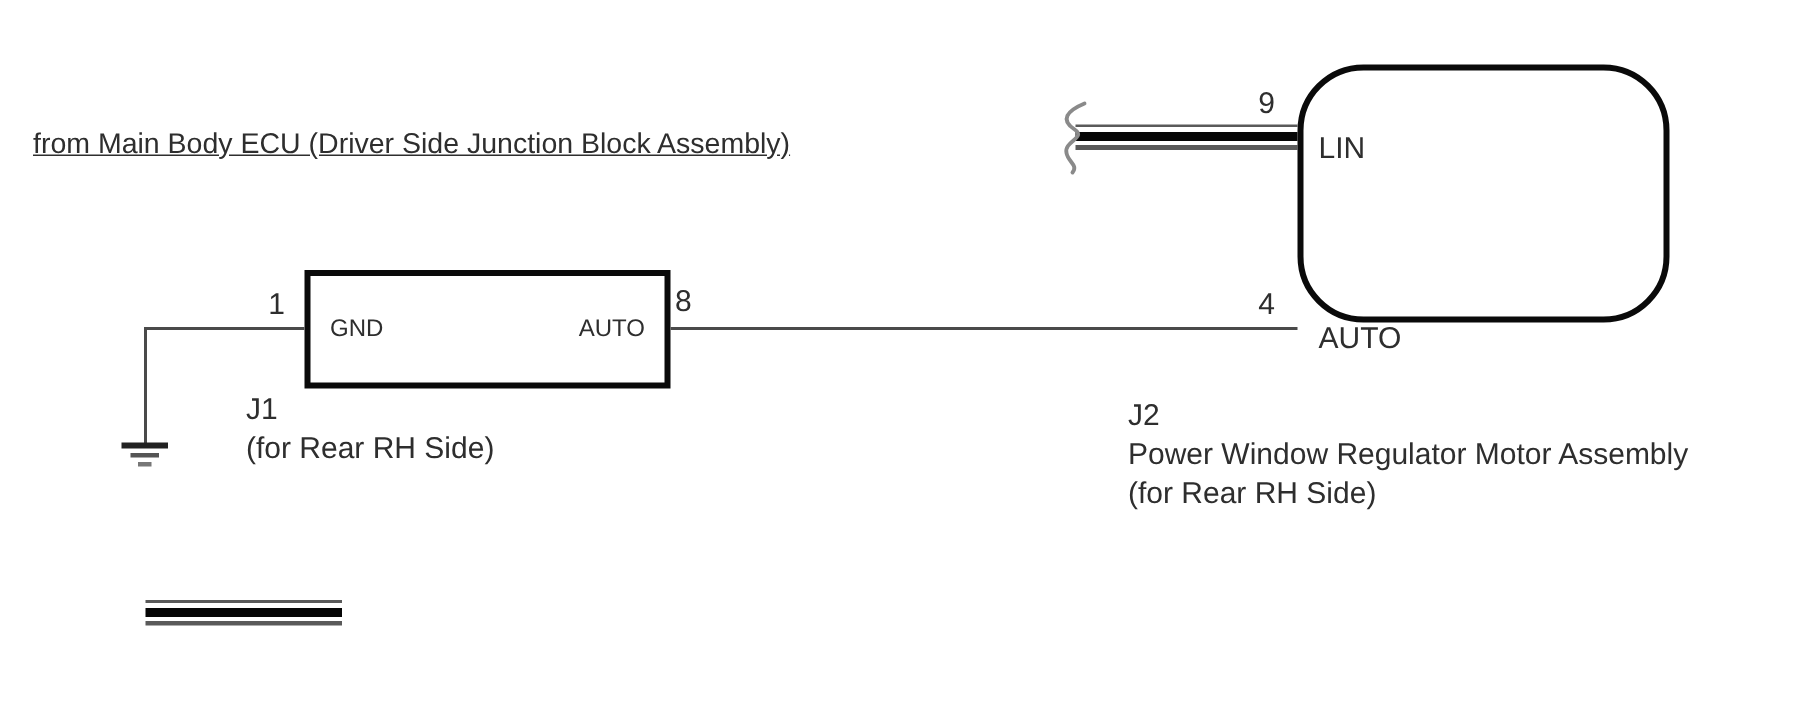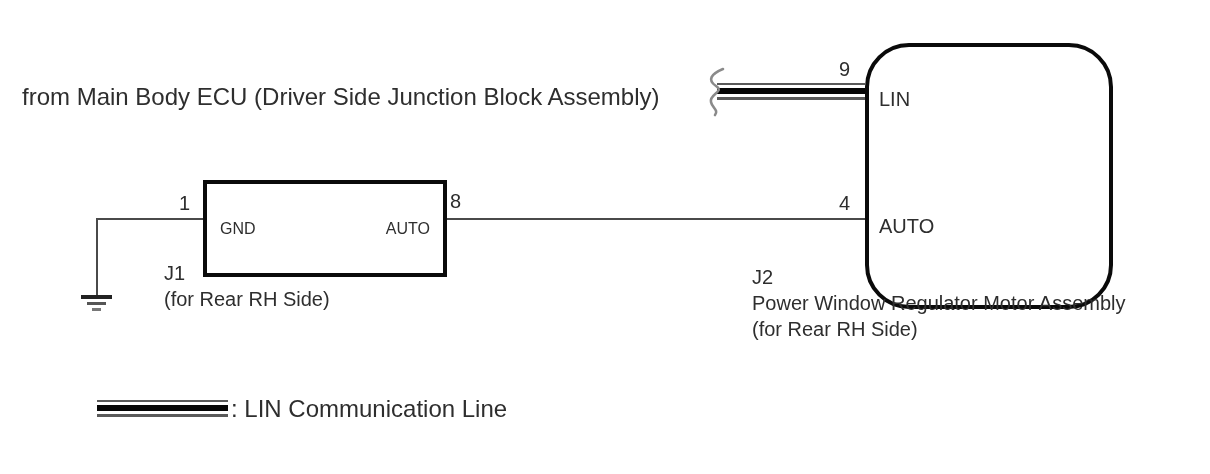--- a/index.html
+++ b/index.html
@@ -11,51 +11,52 @@
   .canvas {
     position: relative;
     width: 1210px;
     height: 474px;
     background: #ffffff;
     overflow: hidden;
     color: #2e2e2e;
   }
   .txt {
     position: absolute;
-    font-size: 24px;
+    font-size: 19px;
     line-height: 26px;
     color: #2e2e2e;
     white-space: nowrap;
+    text-decoration: underline;
   }
   .pin-num {
     position: absolute;
     width: 34px;
     font-size: 20px;
     line-height: 22px;
     text-align: right;
     color: #2e2e2e;
   }
   
   .box {
     position: absolute;
     box-sizing: border-box;
     border: 4px solid #0a0a0a;
     background: #ffffff;
   }
   .j1-box {
     left: 203px; top: 180px;
-    width: 244px; height: 97px;
+    width: 244px; height: 79px;
     display: flex;
     align-items: center;
     justify-content: space-between;
     padding: 0 13px;
   }
   .j2-box {
     left: 865px; top: 43px;
-    width: 248px; height: 266px;
+    width: 248px; height: 172px;
     border-radius: 44px;
   }
   .j2-label {
     position: absolute;
     font-size: 20px;
     line-height: 24px;
     color: #2e2e2e;
     white-space: nowrap;
   }
   
@@ -140,15 +141,14 @@
     <div>(for Rear RH Side)</div>
   </div>
 
   <div class="label-block" style="left:752px; top:264px;">
     <div>J2</div>
     <div>Power Window Regulator Motor Assembly</div>
     <div>(for Rear RH Side)</div>
   </div>
 
   <div class="lin-stripe legend-stripe"></div>
-  <div class="txt" style="left:231px; top:396px;">: LIN Communication Line</div>
 
 </div>
 
 </body></html>

